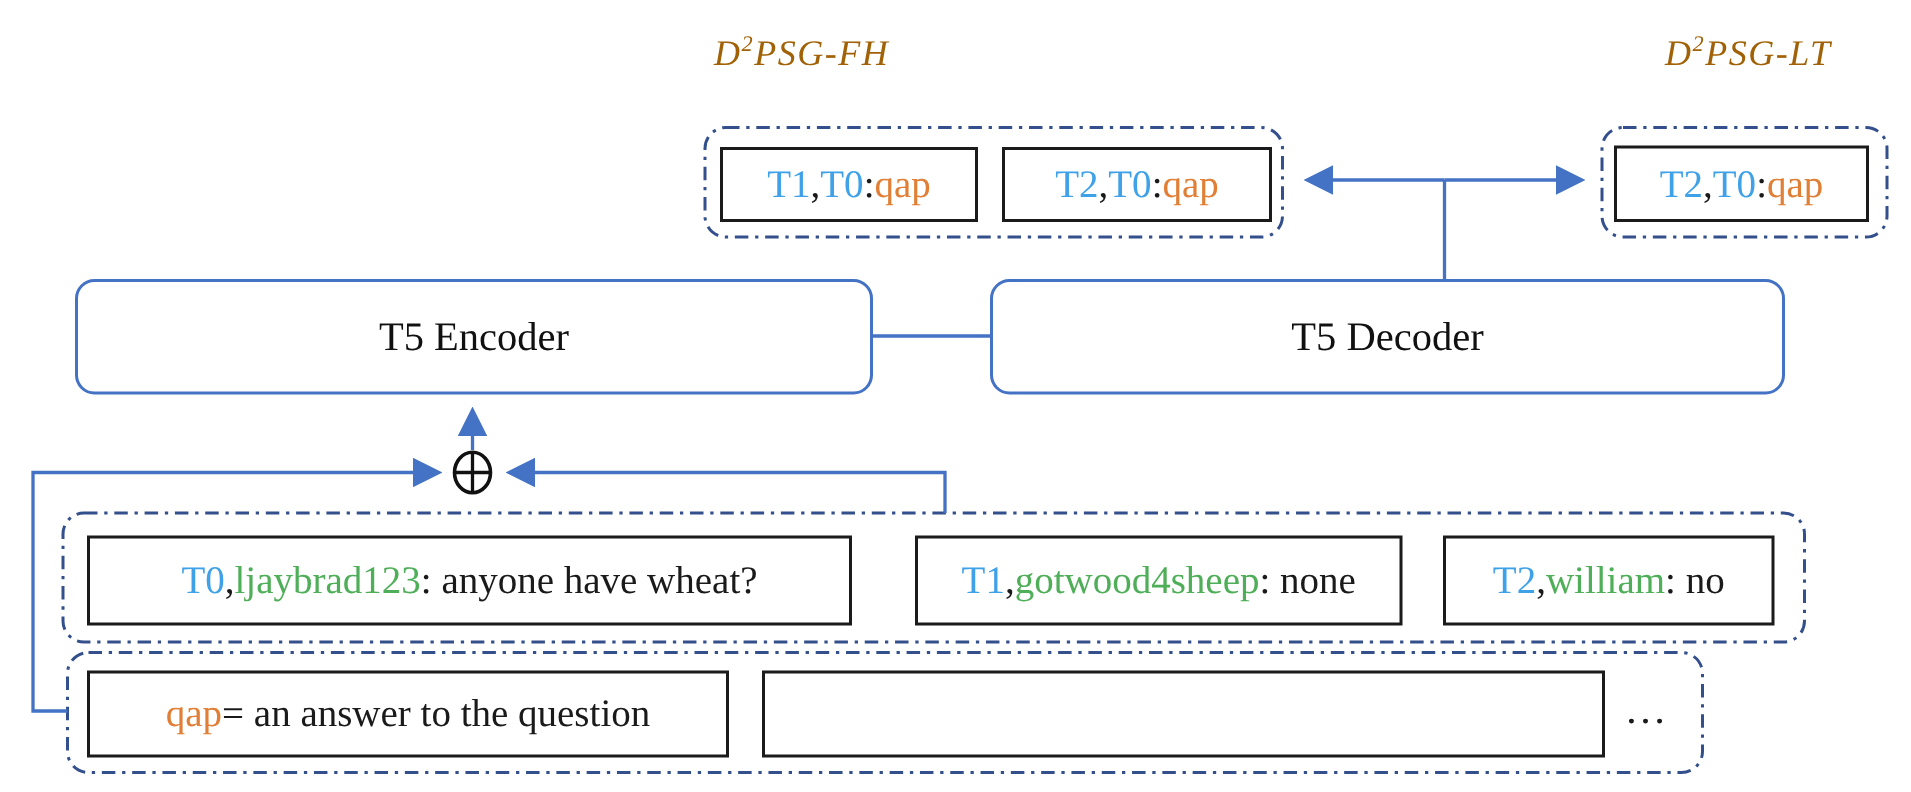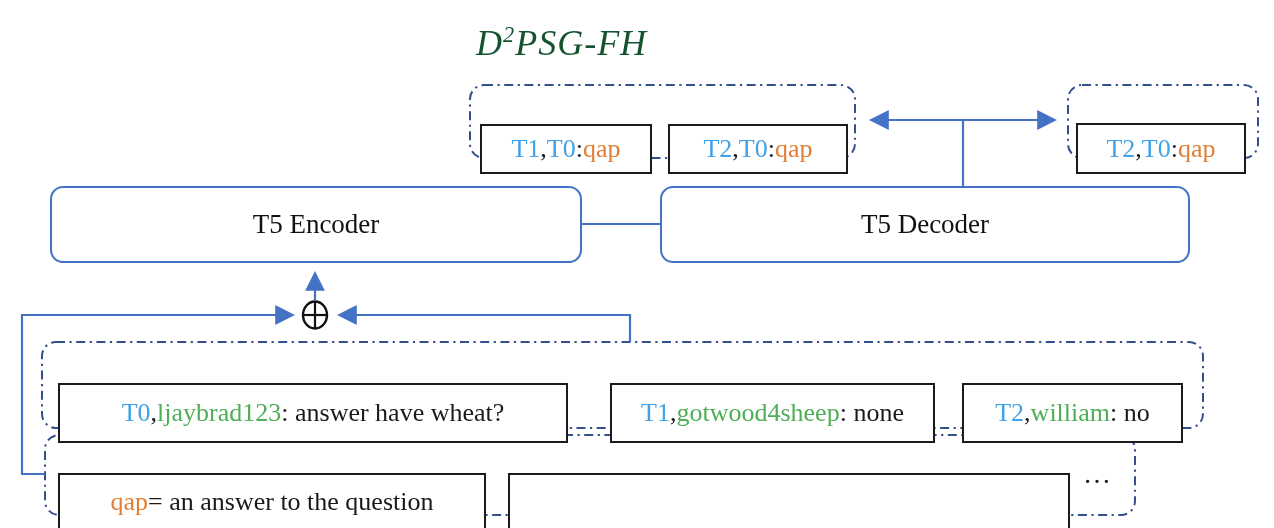--- a/index.html
+++ b/index.html
@@ -44,32 +44,31 @@
     position: absolute;
     background: #ffffff;
     border: 2.5px solid #1b1b1b;
     display: flex;
     align-items: center;
     justify-content: center;
     font-size: 26px;
     white-space: nowrap;
     box-sizing: border-box;
     color: var(--ink, #1a1a1a);
-    margin-top: 26px;
   }
   .seg-turn  { color: var(--turn, #3fa2e8); }
   .seg-user  { color: var(--user, #4fae58); }
   .seg-act   { color: var(--act, #e07f35); }
   .seg-plain { color: var(--ink, #1a1a1a); }
 
   .diagram-title {
     position: absolute;
     font-style: italic;
-    font-size: 36px;
-    color: #14532d;
+    font-size: 24px;
+    color: #a16207;
     letter-spacing: 1px;
     white-space: nowrap;
   }
   .diagram-title sup { font-size: 0.62em; font-style: italic; }
   .more-ellipsis {
     position: absolute;
     font-size: 28px;
     color: var(--ink, #1a1a1a);
   }
 </style>
@@ -101,20 +100,23 @@
     <g>
       <ellipse class="oplus-stroke" cx="315" cy="315" rx="12" ry="13.5"></ellipse>
       <line class="oplus-bar" x1="303" y1="315" x2="327" y2="315"></line>
       <line class="oplus-bar" x1="315" y1="301.5" x2="315" y2="328.5"></line>
     </g>
   </svg>
 
   <div class="diagram-title" style="left:476px; top:22px;">
     <span>D</span><sup>2</sup><span>PSG-FH</span>
   </div>
+  <div class="diagram-title" style="left:1110px; top:22px;">
+    <span>D</span><sup>2</sup><span>PSG-LT</span>
+  </div>
 
   <div class="token-box" style="left:480px; top:98px; width:172px; height:50px;">
       <span class="seg-turn">T1</span>
       <span class="seg-plain">, </span>
       <span class="seg-turn">T0</span>
       <span class="seg-plain">: </span>
       <span class="seg-act">qap</span>
     </div>
   <div class="token-box" style="left:668px; top:98px; width:180px; height:50px;">
       <span class="seg-turn">T2</span>
@@ -136,21 +138,21 @@
     <span>T5 Encoder</span>
   </div>
   <div class="model-box" style="left:660px; top:186px; width:530px; height:77px;">
     <span>T5 Decoder</span>
   </div>
 
   <div class="token-box" style="left:58px; top:357px; width:510px; height:60px;">
       <span class="seg-turn">T0</span>
       <span class="seg-plain">, </span>
       <span class="seg-user">ljaybrad123</span>
-      <span class="seg-plain">: answer have wheat?</span>
+      <span class="seg-plain">: anyone have wheat?</span>
     </div>
   <div class="token-box" style="left:610px; top:357px; width:325px; height:60px;">
       <span class="seg-turn">T1</span>
       <span class="seg-plain">, </span>
       <span class="seg-user">gotwood4sheep</span>
       <span class="seg-plain">: none</span>
     </div>
   <div class="token-box" style="left:962px; top:357px; width:221px; height:60px;">
       <span class="seg-turn">T2</span>
       <span class="seg-plain">, </span>

